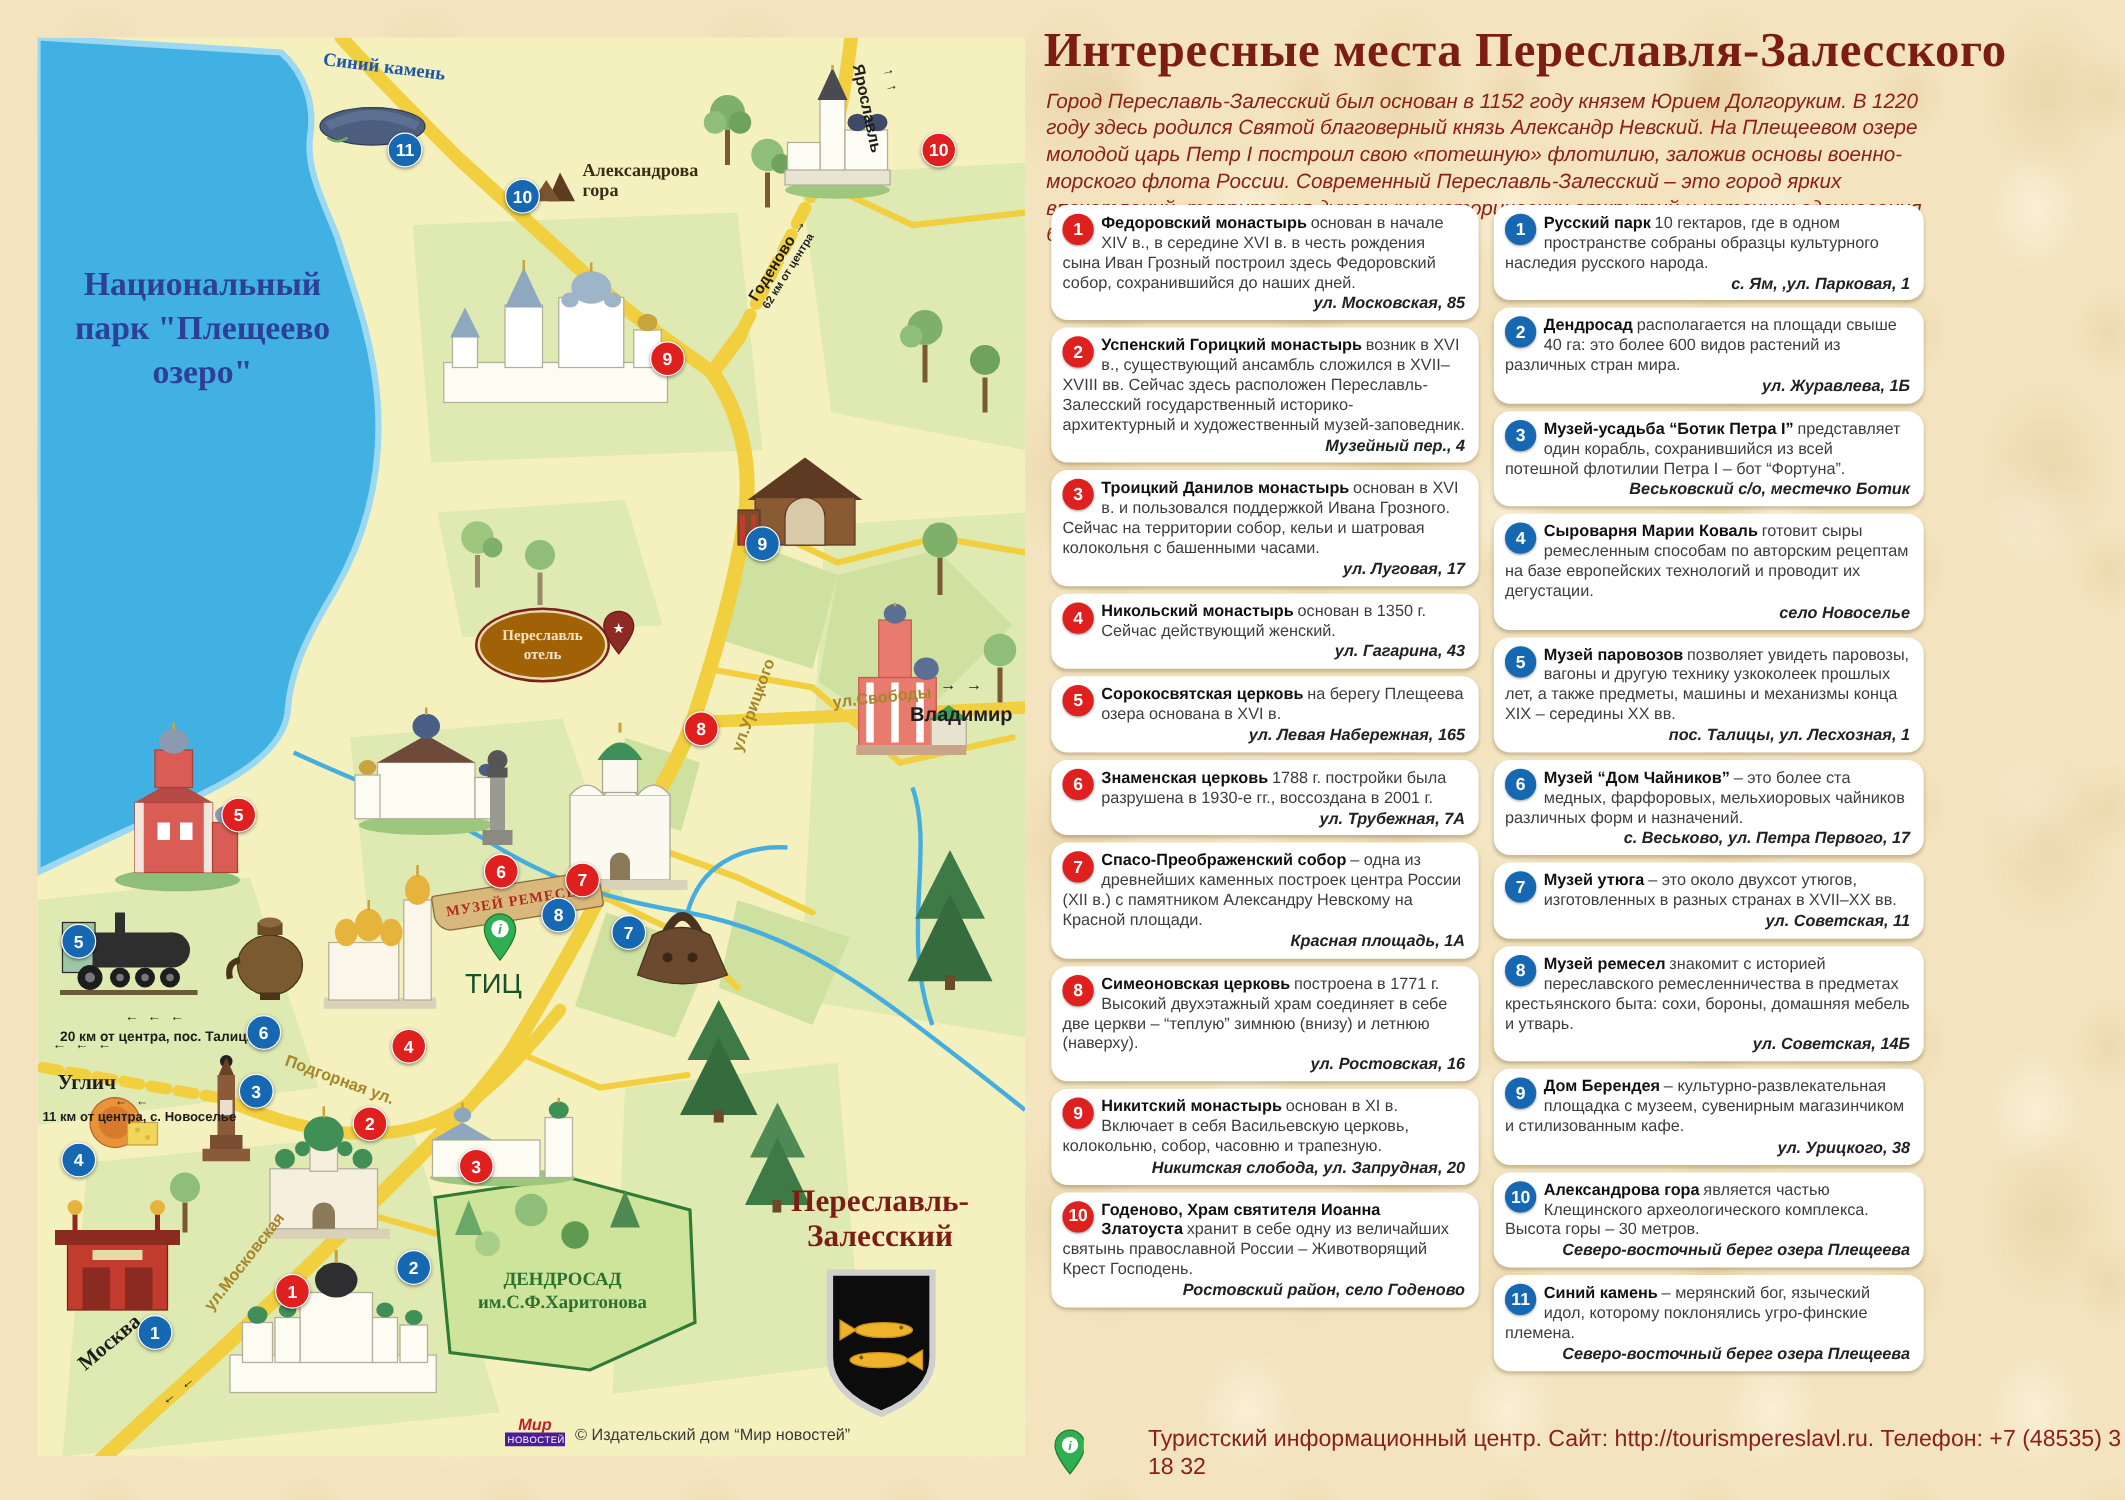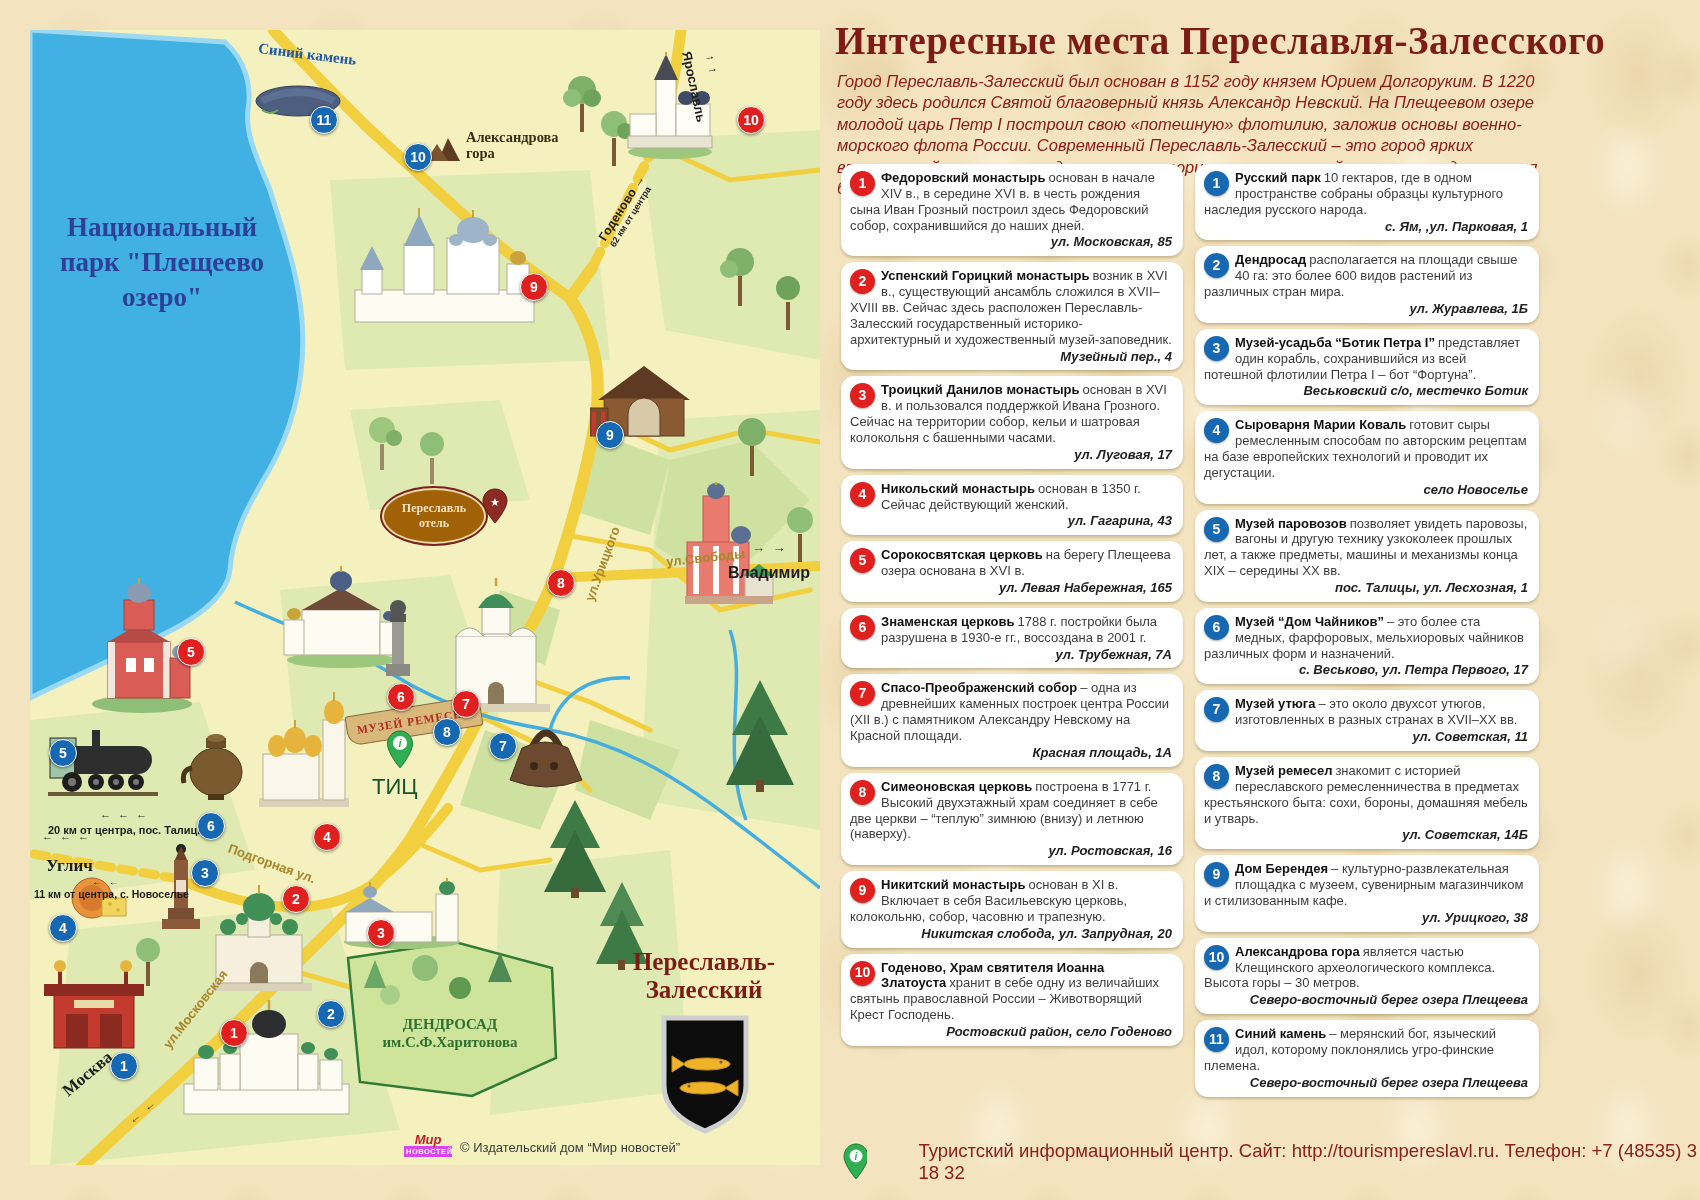--- a/index.html
+++ b/index.html
@@ -35,21 +35,21 @@
     border:1px solid #8a6a3c;border-radius:3px 14px 3px 14px;transform:rotate(-9deg);
     color:#b02a1e;font-weight:bold;font-size:11.5px;letter-spacing:1px;display:flex;align-items:center;
     justify-content:center;z-index:25;font-family:"Liberation Serif",serif;}
   .tic-label{position:absolute;left:342px;top:744px;font-weight:normal;font-size:22px;color:#14532d;z-index:25;}
   .dendro-label{position:absolute;left:338px;top:985px;width:164px;text-align:center;color:#2f6f2f;
     font-family:"Liberation Serif",serif;font-weight:bold;font-size:15px;line-height:1.2;z-index:20;}
   .city-title{position:absolute;left:592px;top:918px;width:164px;text-align:center;color:#7d1b15;
     font-family:"Liberation Serif",serif;font-weight:bold;font-size:25px;line-height:1.12;z-index:20;}
   .logo{position:absolute;left:374px;top:1104px;width:48px;text-align:center;z-index:20;}
   .logo-mir{display:block;color:#c0202a;font-weight:bold;font-style:italic;font-size:13px;line-height:12px;}
-  .logo-nov{display:block;background:#d946ef;color:#fff;font-size:7.5px;font-weight:bold;padding:1px 2px;letter-spacing:.5px;}
+  .logo-nov{display:block;background:#4c1d95;color:#fff;font-size:7.5px;font-weight:normal;padding:1px 2px;letter-spacing:.5px;}
   .copyright{position:absolute;left:430px;top:1110px;font-size:13px;color:#3a3a3a;z-index:20;}
   
   .panel{position:absolute;left:835px;top:18px;width:862px;height:1175px;}
   .main-title{margin:0;font-family:"Liberation Serif",serif;font-weight:bold;font-size:39px;
     color:#7d1b15;white-space:nowrap;letter-spacing:.5px;}
   .intro{margin:8px 0 0 2px;width:708px;font-style:italic;font-size:16.5px;line-height:1.3;color:#8c2018;}
   .col{position:absolute;top:146px;display:flex;flex-direction:column;gap:6px;}
   .col-left{left:6px;width:342px;}
   .col-right{left:360px;width:344px;}
   .col-header{font-family:"Liberation Serif",serif;font-weight:bold;font-size:21px;text-align:center;margin:0 0 3px 0;}

